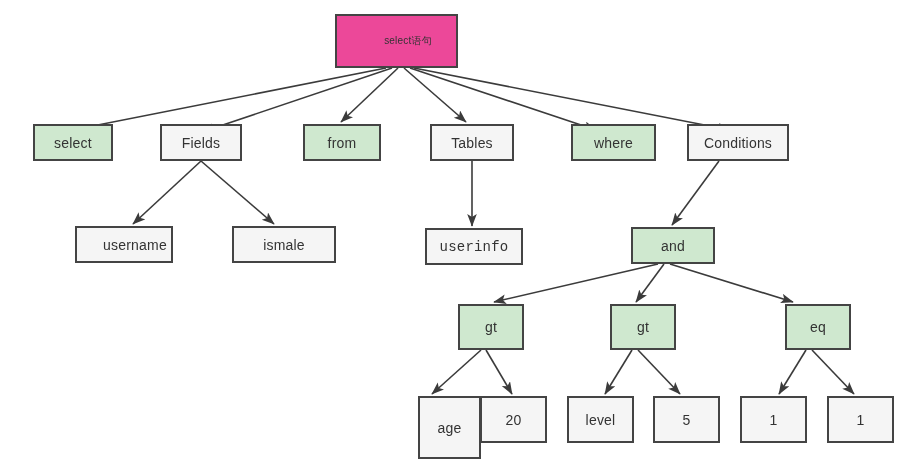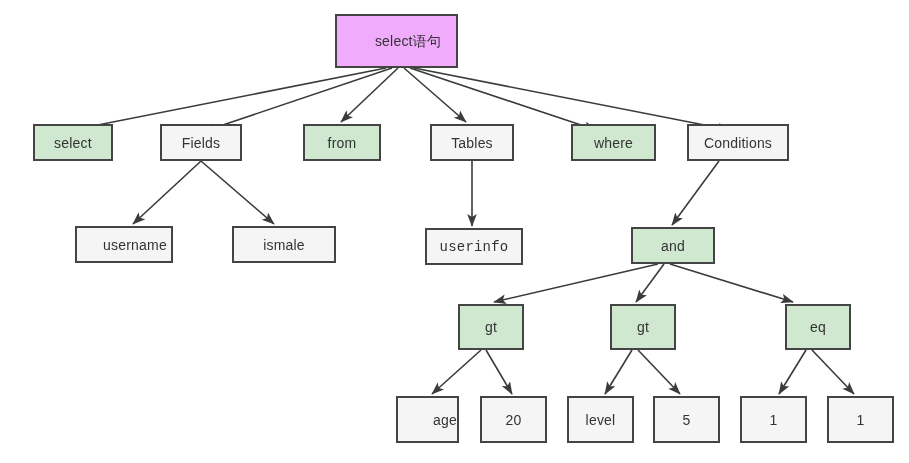--- a/index.html
+++ b/index.html
@@ -32,22 +32,22 @@
     display: flex;
     align-items: center;
     justify-content: center;
     font-size: 14px;
     color: #333333;
     line-height: 1;
     letter-spacing: 0.2px;
     white-space: nowrap;
   }
   .node.root {
-    background: #f0abfc;
-    font-size: 14px;
+    background: #ec4899;
+    font-size: 10px;
     padding-left: 23px;
   }
   .node.kw {
     background: #cfe8cf;
     margin-left: 8px;
   }
   .node.plain {
     background: #f5f5f5;
   }
 </style>
@@ -121,21 +121,21 @@
       </div>
       <div class="node kw" style="left: 450px; top: 304px; width: 66px; height: 46px;">
         <span>gt</span>
       </div>
       <div class="node kw" style="left: 602px; top: 304px; width: 66px; height: 46px;">
         <span>gt</span>
       </div>
       <div class="node kw" style="left: 777px; top: 304px; width: 66px; height: 46px; justify-content: center;">
         <span>eq</span>
       </div>
-      <div class="node plain" style="left: 396px; top: 396px; width: 63px; height: 47px; justify-content: flex-end;">
+      <div class="node plain" style="left: 418px; top: 396px; width: 63px; height: 63px;">
         <span>age</span>
       </div>
       <div class="node plain" style="left: 480px; top: 396px; width: 67px; height: 47px;">
         <span>20</span>
       </div>
       <div class="node plain" style="left: 567px; top: 396px; width: 67px; height: 47px;">
         <span>level</span>
       </div>
       <div class="node plain" style="left: 653px; top: 396px; width: 67px; height: 47px;">
         <span>5</span>

